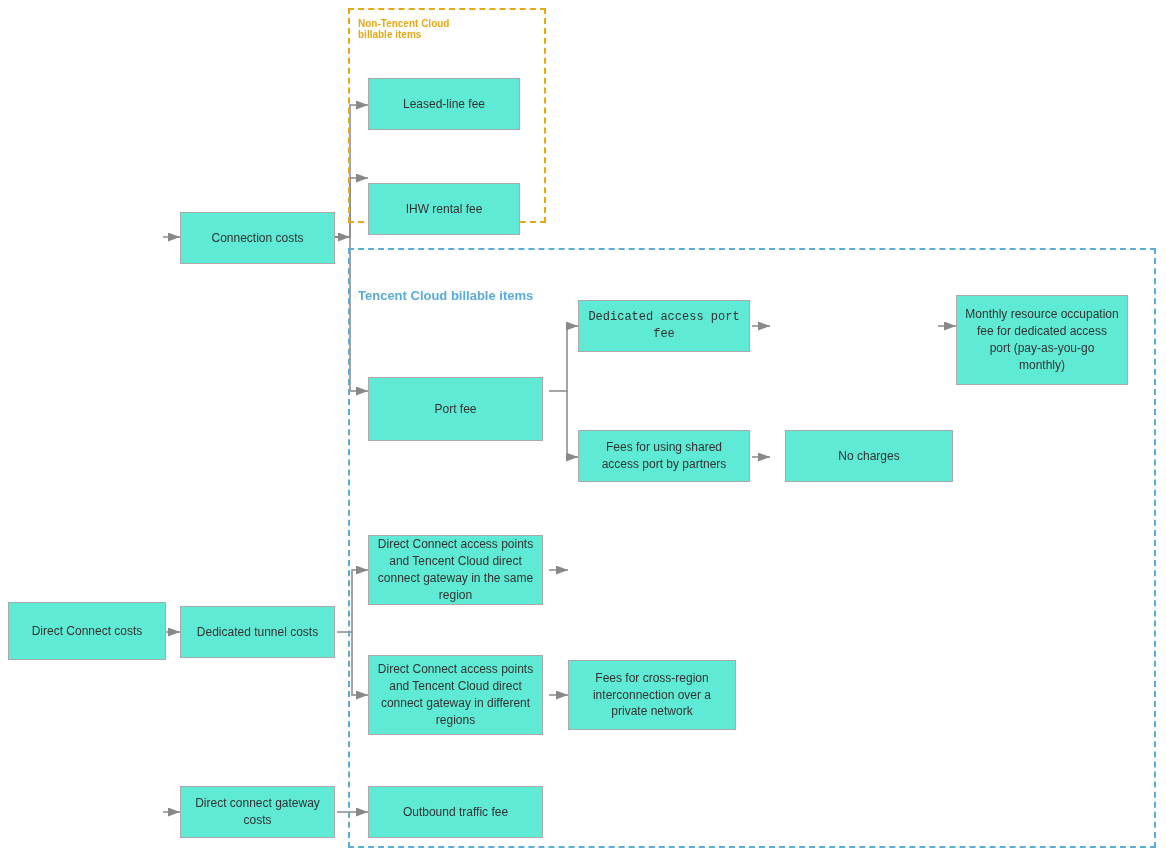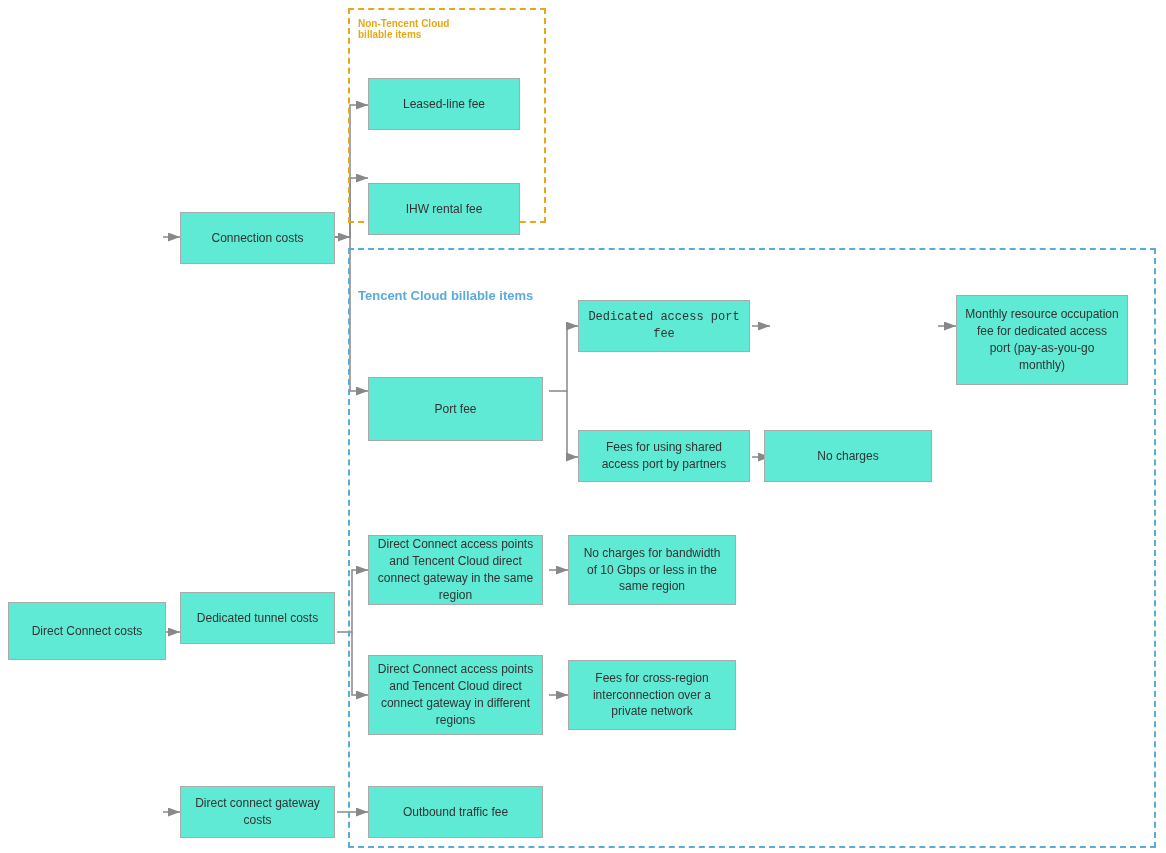--- a/index.html
+++ b/index.html
@@ -128,21 +128,21 @@
   </div>
 
   <div class="box" style="left:8px; top:602px; width:158px; height:58px;">
     <span>Direct Connect costs</span>
   </div>
 
   <div class="box" style="left:180px; top:212px; width:155px; height:52px;">
     <span>Connection costs</span>
   </div>
 
-  <div class="box" style="left:180px; top:592px; width:155px; height:52px;">
+  <div class="box" style="left:180px; top:606px; width:155px; height:52px;">
     <span>Dedicated tunnel costs</span>
   </div>
 
   <div class="box" style="left:180px; top:786px; width:155px; height:52px;">
     <span>Direct connect gateway costs</span>
   </div>
 
   <div class="box" style="left:368px; top:78px; width:152px; height:52px;">
     <span>Leased-line fee</span>
   </div>
@@ -161,31 +161,28 @@
 
 
   <div class="box" style="left:956px; top:295px; width:172px; height:90px;">
     <span>Monthly resource occupation fee for dedicated access port (pay-as-you-go monthly)</span>
   </div>
 
   <div class="box" style="left:578px; top:430px; width:172px; height:52px;text-align:center;">
     <span>Fees for using shared access port by partners</span>
   </div>
 
-  <div class="box" style="left:764px; top:430px; width:168px; height:52px;">
+  <div class="box" style="left:785px; top:430px; width:168px; height:52px;">
     <span>No charges</span>
   </div>
 
   <div class="box" style="left:368px; top:535px; width:175px; height:70px;">
     <span>Direct Connect access points and Tencent Cloud direct connect gateway in the same region</span>
   </div>
 
-  <div class="box" style="left:568px; top:535px; width:168px; height:70px;">
-    <span>No charges for bandwidth of 10 Gbps or less in the same region</span>
-  </div>
 
   <div class="box" style="left:368px; top:655px; width:175px; height:80px;">
     <span>Direct Connect access points and Tencent Cloud direct connect gateway in different regions</span>
   </div>
 
   <div class="box" style="left:568px; top:660px; width:168px; height:70px;">
     <span>Fees for cross-region interconnection over a private network</span>
   </div>
 
   <div class="box" style="left:368px; top:786px; width:175px; height:52px;text-align:right;">

